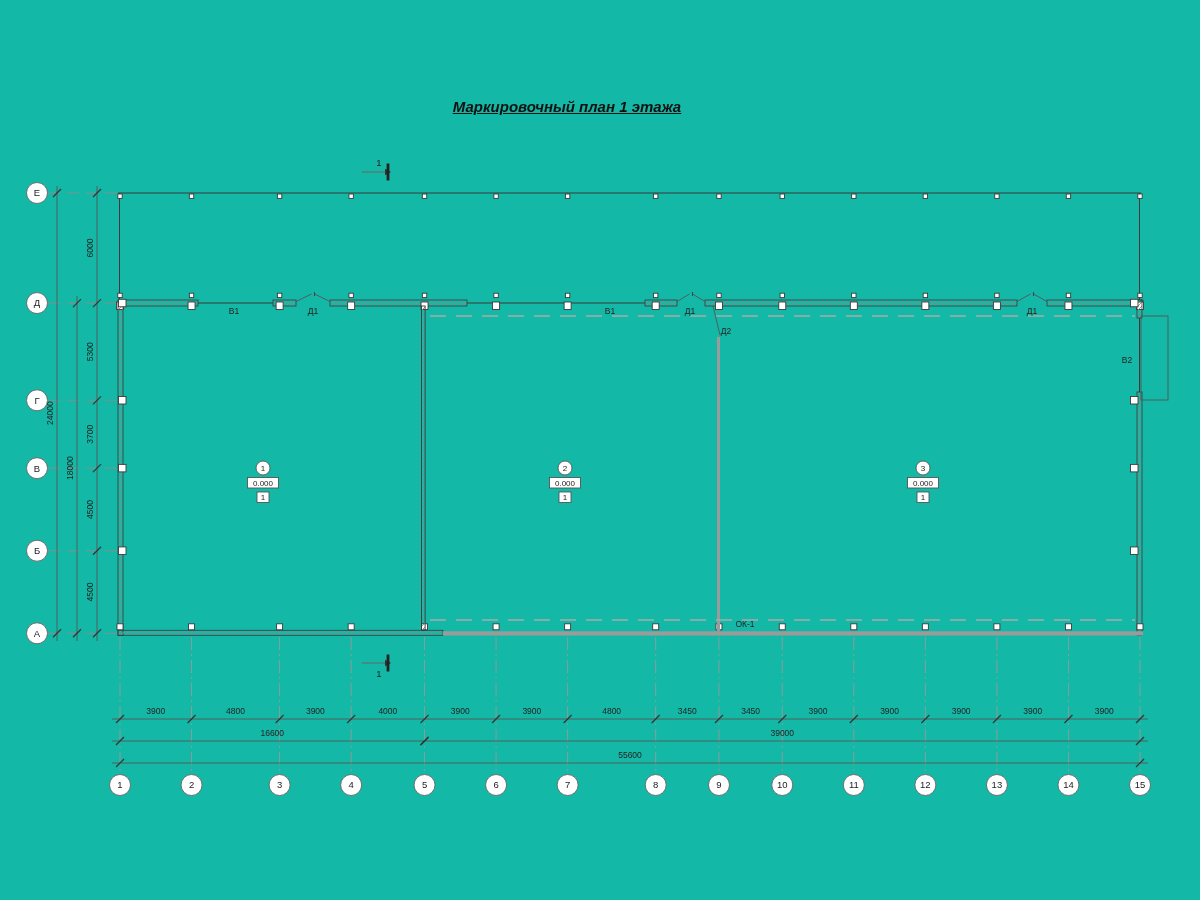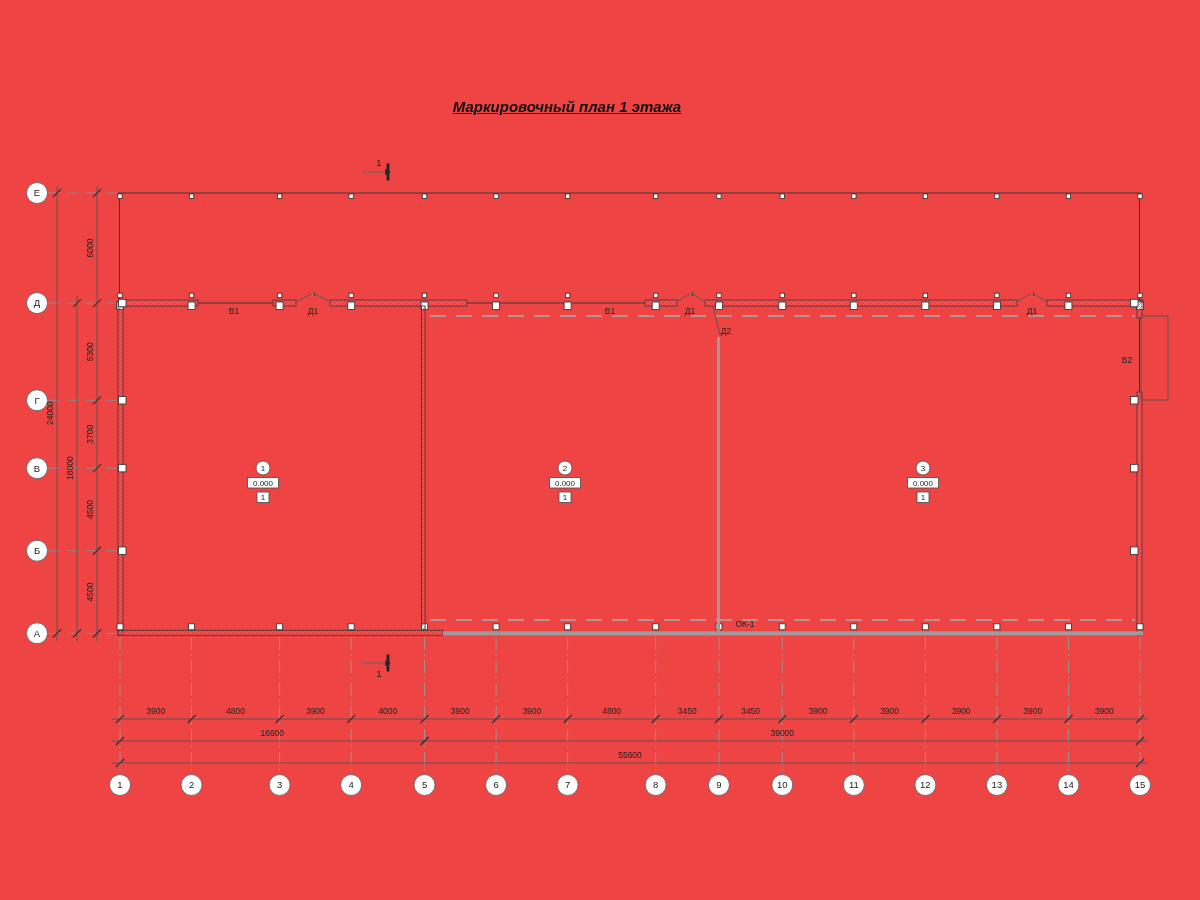--- a/index.html
+++ b/index.html
@@ -1,16 +1,16 @@
 <!DOCTYPE html>
 <html><head>
 <meta charset="utf-8">
 <style>
   html,body{margin:0;padding:0;background:#fff;}
-  .sheet{position:relative;width:1200px;height:900px;background:#ef4444;overflow:hidden;
+  .sheet{position:relative;width:1200px;height:900px;background:#14b8a6;overflow:hidden;
          font-family:"Liberation Sans",sans-serif;}
   .plan-title{position:absolute;top:98px;left:567px;transform:translateX(-50%);
               margin:0;font-size:15px;font-style:italic;font-weight:700;color:#111;
               text-decoration:underline;white-space:nowrap;
               font-family:"Liberation Sans",sans-serif;}
   svg text{font-family:"Liberation Sans",sans-serif;}
 </style>
 </head>
 <body>
 

